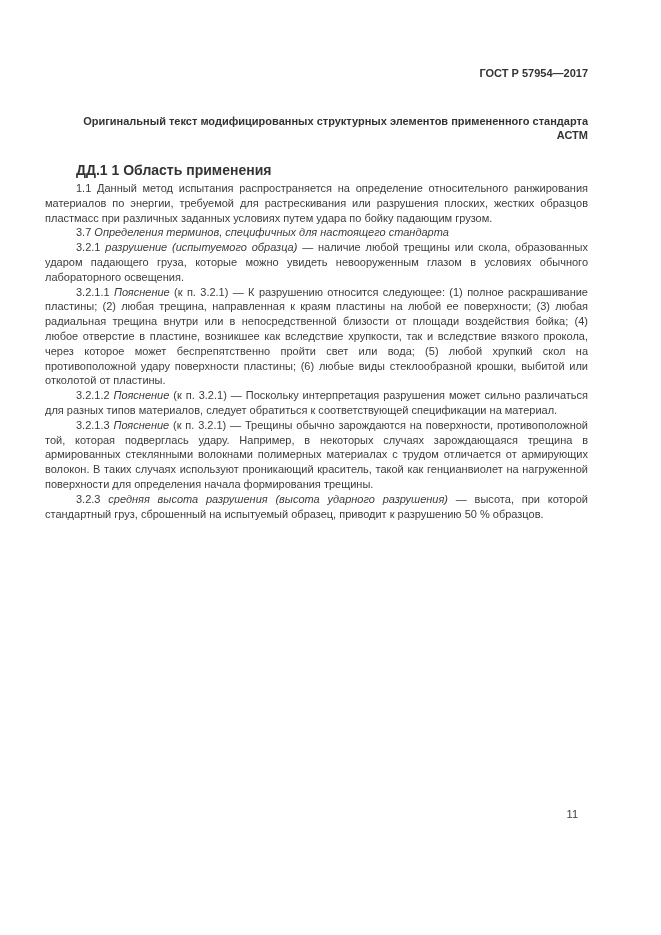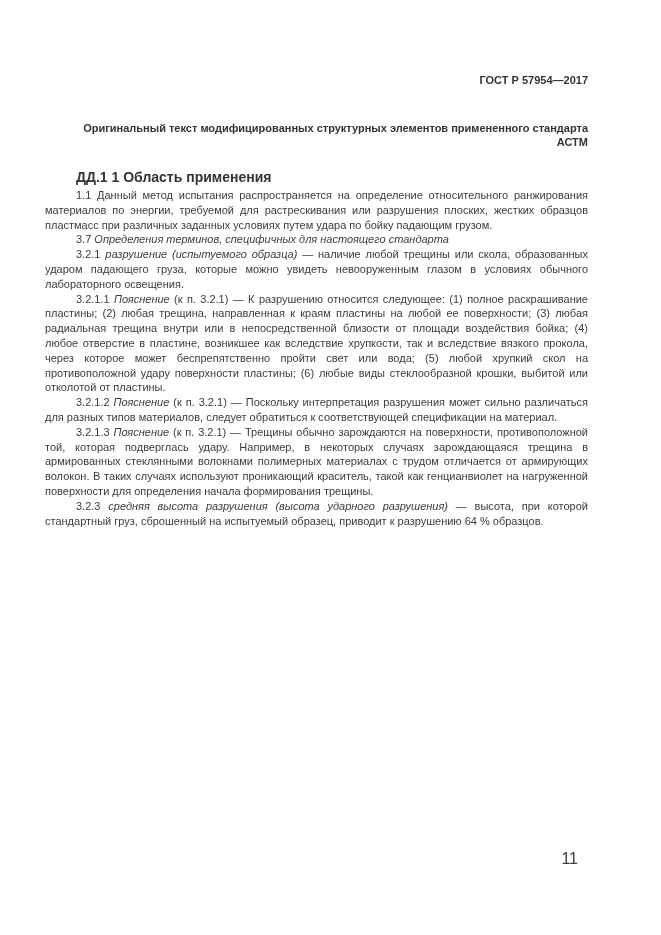--- a/index.html
+++ b/index.html
@@ -4,21 +4,21 @@
 <style>
   html, body {
     margin: 0;
     padding: 0;
     background: #ffffff;
   }
   .page {
     position: relative;
     width: 661px;
     height: 867px;
-    margin: 12px auto;
+    margin: 5px auto;
     background: #ffffff;
     box-sizing: border-box;
     padding: 62px 73px 0 45px;
     font-family: "Liberation Sans", "DejaVu Sans", sans-serif;
     font-size: 11px;
     color: #3c3c3c;
     overflow: hidden;
   }
   .running-head {
     text-align: right;
@@ -66,23 +66,23 @@
     margin: 0;
     text-indent: 31px;
     text-align: justify;
     line-height: 14.8px;
   }
   .it {
     font-style: italic;
   }
   .page-num {
     position: absolute;
-    top: 838px;
+    top: 803px;
     right: 83px;
-    font-size: 16px;
+    font-size: 11px;
     color: #3c3c3c;
   }
 </style>
 </head>
 <body>
 
 <div class="page">
 
   <div class="running-head">ГОСТ Р 57954—2017</div>
 
@@ -93,18 +93,18 @@
   </div>
 
   <div class="doc-body" id="doc-content">
       <p class="sec-heading">ДД.1 1 Область применения</p>
       <p class="body-para"><span>1.1 Данный метод испытания распространяется на определение относительного ранжирования материалов по энергии, требуемой для растрескивания или разрушения плоских, жестких образцов пластмасс при различных заданных условиях путем удара по бойку падающим грузом.</span></p>
       <p class="body-para"><span>3.7 </span><span class="it">Определения терминов, специфичных для настоящего стандарта</span></p>
       <p class="body-para"><span>3.2.1 </span><span class="it">разрушение (испытуемого образца)</span><span> — наличие любой трещины или скола, образованных ударом падающего груза, которые можно увидеть невооруженным глазом в условиях обычного лабораторного освещения.</span></p>
       <p class="body-para"><span>3.2.1.1 </span><span class="it">Пояснение</span><span> (к п. 3.2.1) — К разрушению относится следующее: (1) полное раскрашивание пластины; (2) любая трещина, направленная к краям пластины на любой ее поверхности; (3) любая радиальная трещина внутри или в непосредственной близости от площади воздействия бойка; (4) любое отверстие в пластине, возникшее как вследствие хрупкости, так и вследствие вязкого прокола, через которое может беспрепятственно пройти свет или вода; (5) любой хрупкий скол на противоположной удару поверхности пластины; (6) любые виды стеклообразной крошки, выбитой или отколотой от пластины.</span></p>
       <p class="body-para"><span>3.2.1.2 </span><span class="it">Пояснение</span><span> (к п. 3.2.1) — Поскольку интерпретация разрушения может сильно различаться для разных типов материалов, следует обратиться к соответствующей спецификации на материал.</span></p>
       <p class="body-para"><span>3.2.1.3 </span><span class="it">Пояснение</span><span> (к п. 3.2.1) — Трещины обычно зарождаются на поверхности, противоположной той, которая подверглась удару. Например, в некоторых случаях зарождающаяся трещина в армированных стеклянными волокнами полимерных материалах с трудом отличается от армирующих волокон. В таких случаях используют проникающий краситель, такой как генцианвиолет на нагруженной поверхности для определения начала формирования трещины.</span></p>
-      <p class="body-para"><span>3.2.3 </span><span class="it">средняя высота разрушения (высота ударного разрушения)</span><span> — высота, при которой стандартный груз, сброшенный на испытуемый образец, приводит к разрушению 64 % образцов.</span></p>
+      <p class="body-para"><span>3.2.3 </span><span class="it">средняя высота разрушения (высота ударного разрушения)</span><span> — высота, при которой стандартный груз, сброшенный на испытуемый образец, приводит к разрушению 50 % образцов.</span></p>
     </div>
 
   <div class="page-num">11</div>
 
 </div>
 
 </body></html>

